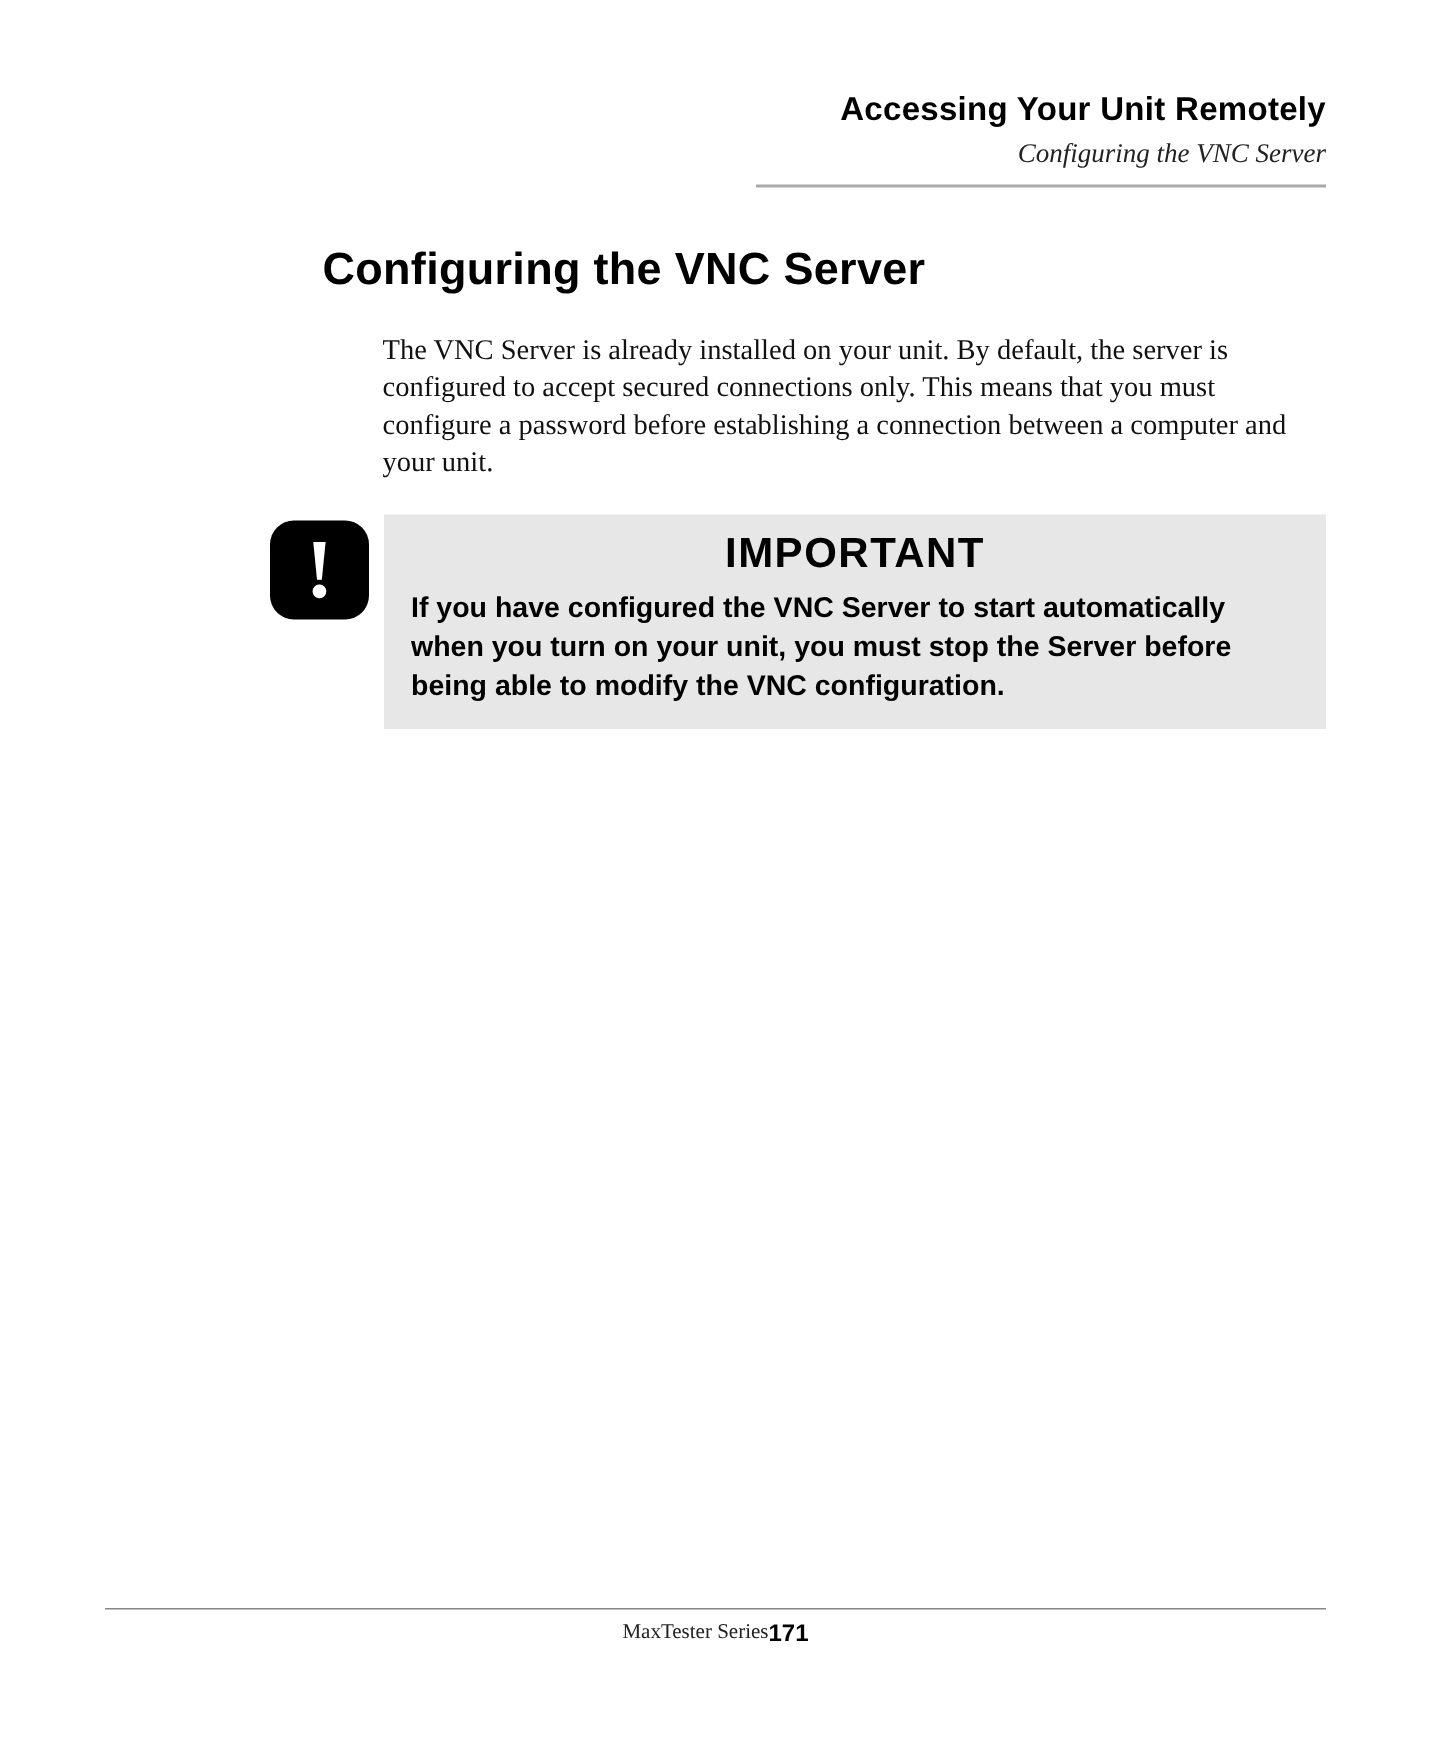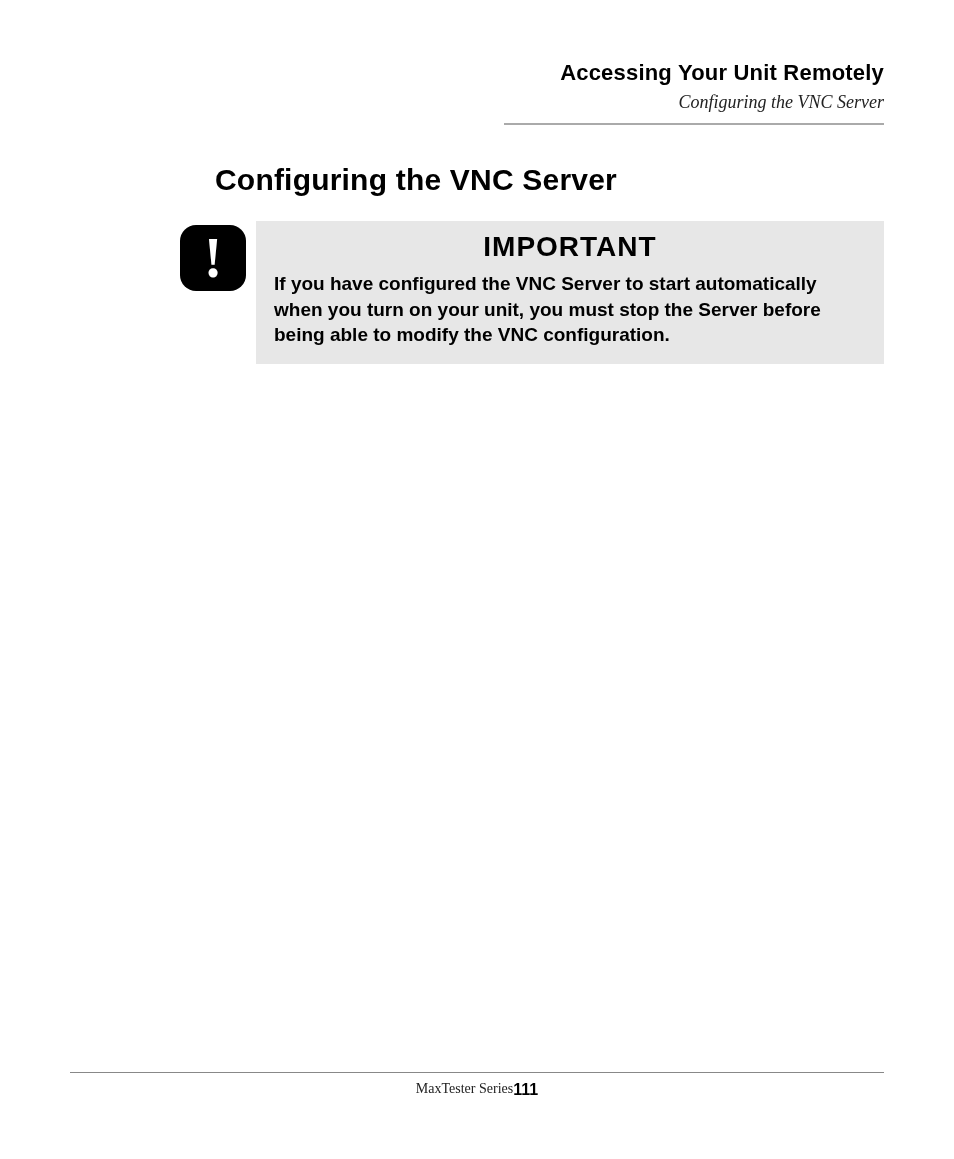--- a/index.html
+++ b/index.html
@@ -31,32 +31,33 @@
 
   <div class="header-block">
     <div class="chapter-title">Accessing Your Unit Remotely</div>
     <div class="section-subtitle">Configuring the VNC Server</div>
     <hr class="header-rule">
     <div class="clear"></div>
   </div>
 
   <h1 class="section-heading">Configuring the VNC Server</h1>
 
+  <p class="body-para">The VNC Server is already installed on your unit. By default, the server is configured to accept secured connections only. This means that you must configure a password before establishing a connection between a computer and your unit.</p>
 
   <div class="important-wrap">
     <div class="important-icon">
       <span class="important-icon-inner">!</span>
     </div>
     <div class="important-box">
       <div class="important-title">IMPORTANT</div>
       <div class="important-text">If you have configured the VNC Server to start automatically when you turn on your unit, you must stop the Server before being able to modify the VNC configuration.</div>
     </div>
   </div>
 
   <div class="footer">
     <hr class="footer-rule">
     <div class="footer-row">
       <span class="footer-left">MaxTester Series</span>
-      <span class="footer-right">111</span>
+      <span class="footer-right">171</span>
     </div>
   </div>
 
 </div>
 
 </body></html>

